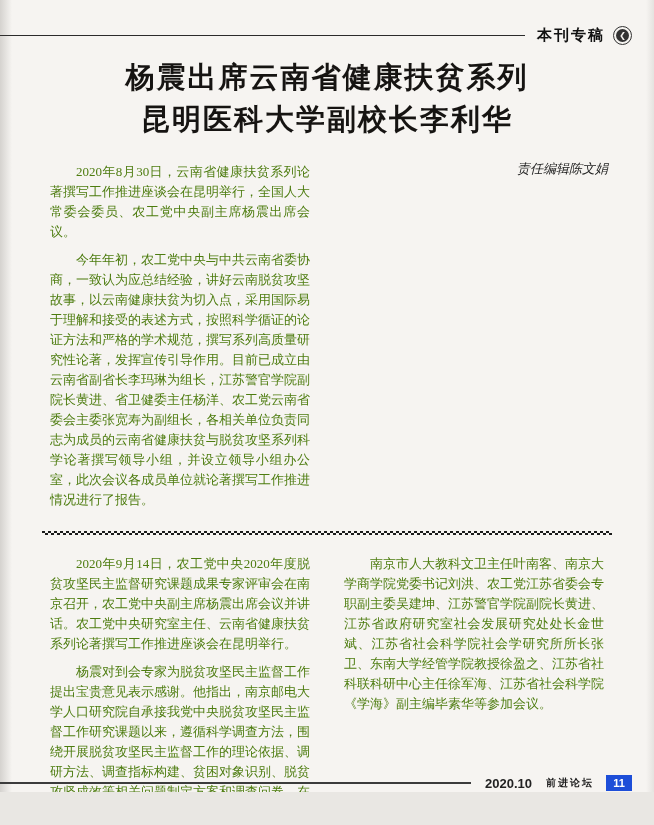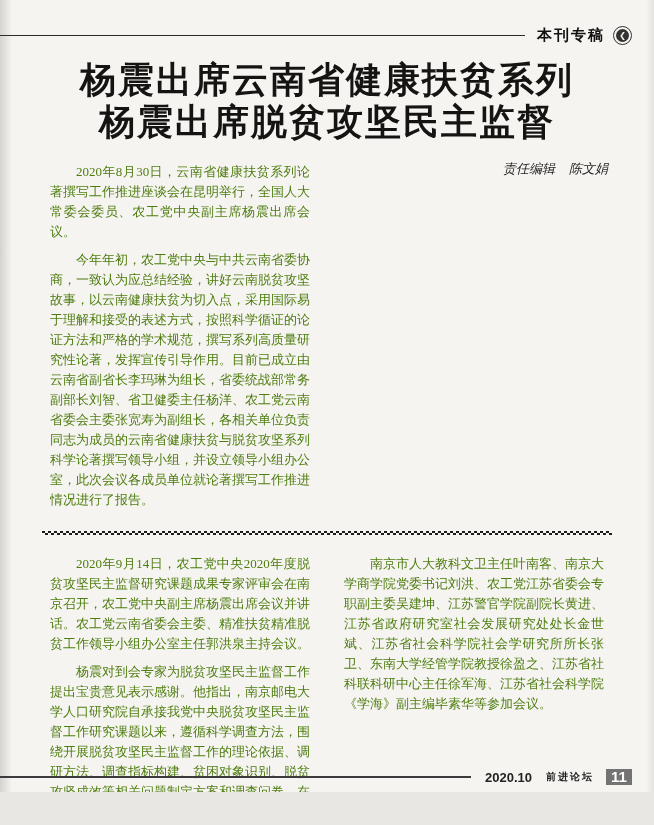--- a/index.html
+++ b/index.html
@@ -45,66 +45,66 @@
   .header-badge .inner{
     width:13px;height:13px;border-radius:50%;background:#333;
     color:#f6f4f1;font-size:8px;line-height:13px;text-align:center;
     font-family:"Liberation Sans",sans-serif;
   }
 
   .content{padding:0 42px;}
 
   .article-title{
     text-align:center;
-    font-family:Liberation Sans, sans-serif;
+    font-family:Liberation Mono, monospace;
     font-weight:700;color:#161412;
-    font-size:36px;line-height:42px;letter-spacing:2px;
+    font-size:29px;line-height:42px;letter-spacing:2px;
     margin-top:14px;
   }
 
   .columns{
     display:flex;gap:18px;margin-top:11px;
     text-align:justify;text-justify:inter-ideograph;
   }
   .col{flex:1;min-width:0;}
   .col p{
     margin:8px;font-size:13px;line-height:20px;color:#4d7c0f;
   }
   .col p.indent{text-indent:2em;}
   .note{font-style:italic;}
 
   .editor{
     text-align:right;margin-top:6px;
     font-style:italic;font-size:13px;color:#222;
     padding-right:4px;
   }
-  .editor .ed-label{margin-right:14px;}
+  .editor .ed-label{margin-right:0;}
 
   .article-divider{
     height:4px;margin:13px 0 6px 0;
     background-image:
       repeating-linear-gradient(90deg,#1c1c1c 0 3px,transparent 3px 6px),
       repeating-linear-gradient(90deg,transparent 0 3px,#1c1c1c 3px 6px);
     background-size:100% 2px,100% 2px;
     background-position:0 0,0 2px;
     background-repeat:repeat-x,repeat-x;
   }
 
   
   .footer{
-    position:absolute;left:0;right:22px;bottom:7px;
+    position:absolute;left:0;right:22px;bottom:1px;
     display:flex;align-items:center;
     font-family:"Liberation Sans","DejaVu Sans",sans-serif;
   }
   .footer-rule{flex:1;height:2px;background:#3c3c3c;}
   .footer-issue{font-weight:700;font-size:13px;color:#222;margin:0 14px 0 14px;}
   .footer-journal{font-weight:700;font-size:10px;letter-spacing:2px;color:#1a1a1a;margin-right:12px;}
   .page-number-badge{
-    min-width:26px;height:16px;background:#737373;color:#fff;
-    font-size:15px;font-weight:700;line-height:16px;text-align:center;
+    min-width:26px;height:16px;background:#1d4ed8;color:#fff;
+    font-size:11px;font-weight:700;line-height:16px;text-align:center;
     padding:0 3px;box-sizing:border-box;
   }
 </style>
 </head>
 <body>
 
 <div class="page">
 
   <div class="header">
     <div class="header-rule"></div>
@@ -112,41 +112,41 @@
     <div class="header-badge">
       <div class="inner">❮</div>
     </div>
   </div>
 
   <div class="content">
 
     <div>
       <div class="article-title">
         <div>杨震出席云南省健康扶贫系列</div>
-        <div>杨震出席脱贫攻坚民主监督</div>
+        <div>昆明医科大学副校长李利华</div>
       </div>
       <div class="columns">
         <div class="col">
           <p class="indent">2020年8月30日，云南省健康扶贫系列论著撰写工作推进座谈会在昆明举行，全国人大常委会委员、农工党中央副主席杨震出席会议。</p>
-          <p class="indent">今年年初，农工党中央与中共云南省委协商，一致认为应总结经验，讲好云南脱贫攻坚故事，以云南健康扶贫为切入点，采用国际易于理解和接受的表述方式，按照科学循证的论证方法和严格的学术规范，撰写系列高质量研究性论著，发挥宣传引导作用。目前已成立由云南省副省长李玛琳为组长，省委统战部常务副部长刘智、省卫健委主任杨洋、农工党云南省委会主委张宽寿为副组长，各相关单位负责同志为成员的云南省健康扶贫与脱贫攻坚系列科学论著撰写领导小组，并设立领导小组办公室，此次会议各成员单位就论著撰写工作推进情况进行了报告。</p>
+          <p class="indent">今年年初，农工党中央与中共云南省委协商，一致认为应总结经验，讲好云南脱贫攻坚故事，以云南健康扶贫为切入点，采用国际易于理解和接受的表述方式，按照科学循证的论证方法和严格的学术规范，撰写系列高质量研究性论著，发挥宣传引导作用。目前已成立由云南省副省长李玛琳为组长，江苏警官学院副院长黄进、省卫健委主任杨洋、农工党云南省委会主委张宽寿为副组长，各相关单位负责同志为成员的云南省健康扶贫与脱贫攻坚系列科学论著撰写领导小组，并设立领导小组办公室，此次会议各成员单位就论著撰写工作推进情况进行了报告。</p>
         </div>
         <div class="col">
           <div class="editor">
             <span class="ed-label">责任编辑</span><span>陈文娟</span>
           </div>
         </div>
       </div>
     </div>
 
     <div class="article-divider"></div>
 
     <div>
       <div class="columns">
         <div class="col">
-          <p class="indent">2020年9月14日，农工党中央2020年度脱贫攻坚民主监督研究课题成果专家评审会在南京召开，农工党中央副主席杨震出席会议并讲话。农工党云南省委会主委、精准扶贫精准脱贫工作领导小组办公室主任郭洪泉主持会议。</p>
+          <p class="indent">2020年9月14日，农工党中央2020年度脱贫攻坚民主监督研究课题成果专家评审会在南京召开，农工党中央副主席杨震出席会议并讲话。农工党中央研究室主任、云南省健康扶贫系列论著撰写工作推进座谈会在昆明举行。</p>
           <p class="indent">杨震对到会专家为脱贫攻坚民主监督工作提出宝贵意见表示感谢。他指出，南京邮电大学人口研究院自承接我党中央脱贫攻坚民主监督工作研究课题以来，遵循科学调查方法，围绕开展脱贫攻坚民主监督工作的理论依据、调研方法、调查指标构建、贫困对象识别、脱贫攻坚成效等相关问题制定方案和调查问卷，在全省抽选10个县20个村1000户农户，连续五年逐年跟踪访谈，累</p>
         </div>
         <div class="col">
           <p class="indent"><span>南京市人大教科文卫主任叶南客、南京大学商学院党委书记刘洪、农工党江苏省委会专职副主委吴建坤、江苏警官学院副院长黄进、江苏省政府研究室社会发展研究处处长金世斌、江苏省社会科学院社会学研究所所长张卫、东南大学经管学院教授徐盈之、江苏省社科联科研中心主任徐军海、江苏省社会科学院《学海》副主编毕素华等参加会议。</span></p>
 
         </div>
       </div>
     </div>
 
   </div>

